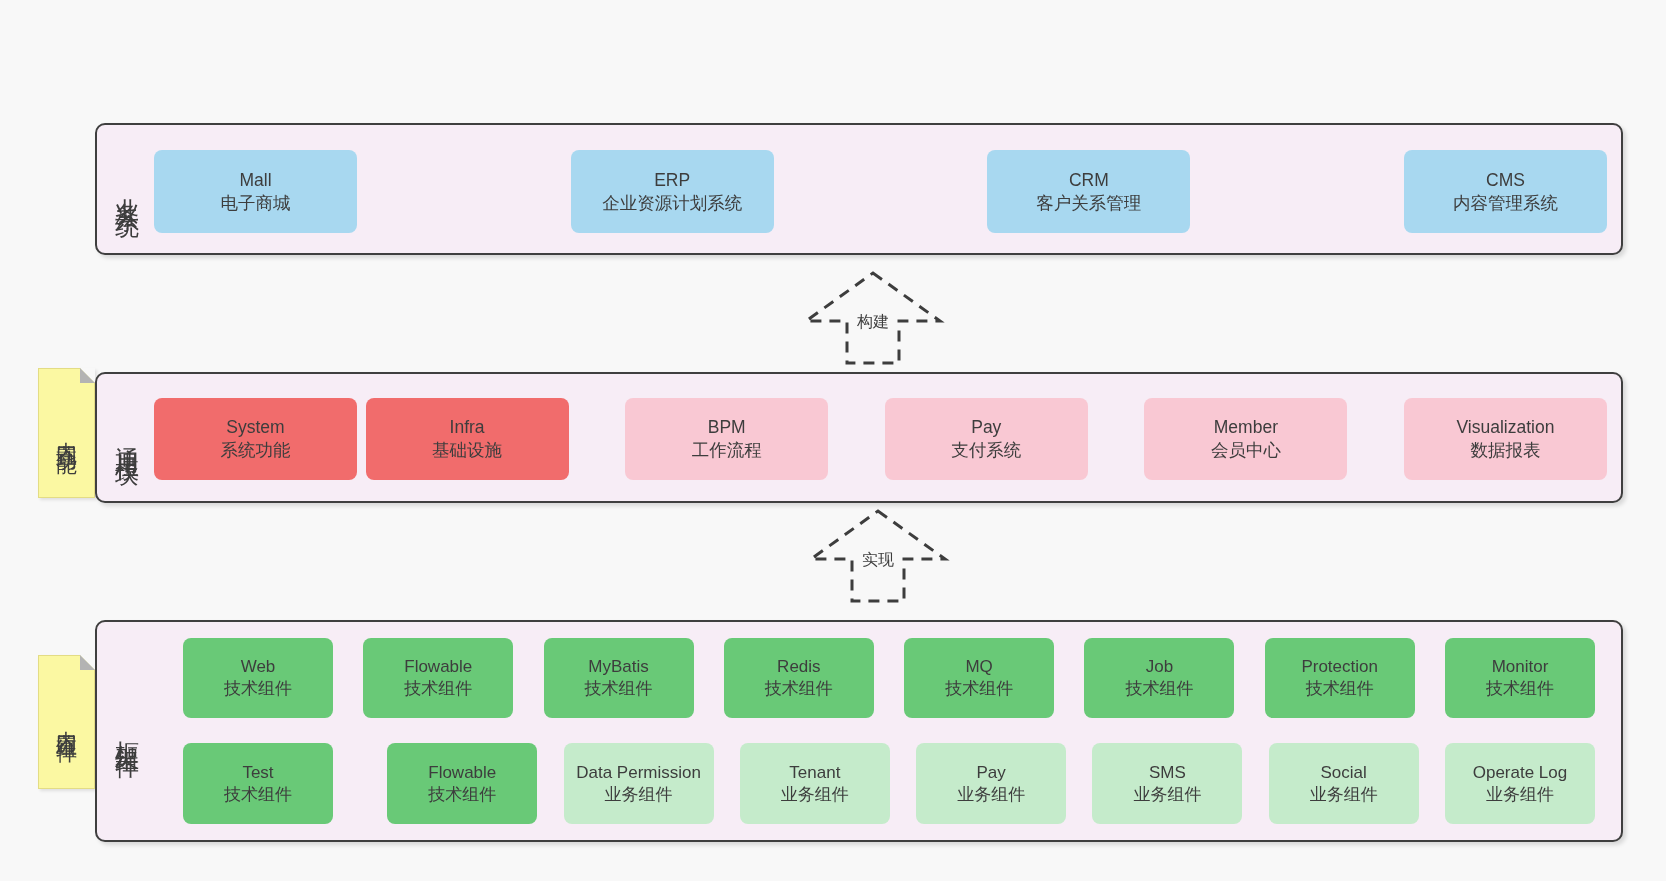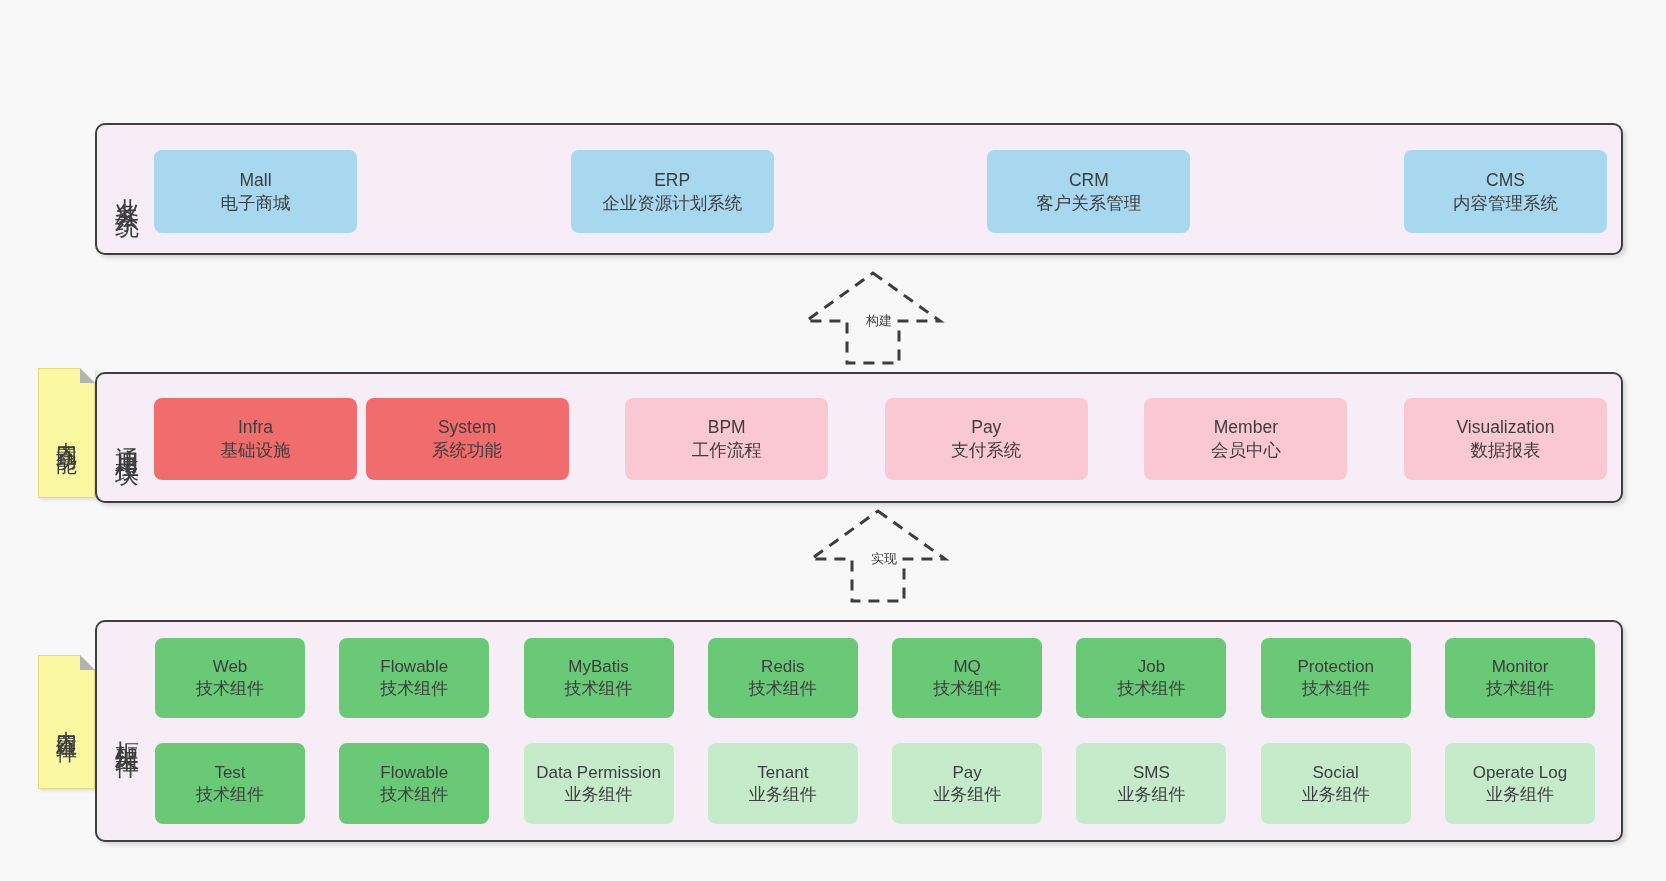--- a/index.html
+++ b/index.html
@@ -36,21 +36,21 @@
   .box{
     border-radius:8px;display:flex;flex-direction:column;
     align-items:center;justify-content:center;text-align:right;
     font-size:17.5px;line-height:1.3;
   }
   .row-6 .box{width:203px;}
   .row-8 .box{width:150px;font-size:17px;line-height:1.28;}
   .box.blue{background:var(--color-blue);}
   .box.red{background:var(--color-red);}
   .box.pink{background:var(--color-pink);margin-left:48px;}
-  .box.green-dark{background:var(--color-green-dark);}
+  .box.green-dark{background:var(--color-green-dark);margin-left:28px;}
   .box.green-light{background:var(--color-green-light);}
   
   .note{
     position:absolute;left:38px;width:57px;box-sizing:border-box;
     background:var(--color-note-bg);
     border:1px solid var(--color-note-border);
     box-shadow:2px 2px 3px rgba(0,0,0,0.10);
   }
   #note-modules{top:368px;height:130px;}
   #note-components{top:655px;height:134px;}
@@ -68,21 +68,21 @@
   #arrow-build{left:803px;top:270px;}
   #arrow-implement{left:808px;top:508px;}
   .arrow svg{position:absolute;inset:0;width:100%;height:100%;overflow:visible;}
   .arrow polygon{
     fill:var(--color-page-bg);
     stroke:var(--color-arrow);stroke-width:3;
     stroke-dasharray:11 8;stroke-linecap:butt;
   }
   .arrow-label{
     position:absolute;left:50%;top:42px;transform:translateX(-50%);
-    font-size:13px;background:var(--color-page-bg);padding:0 2px;white-space:nowrap;margin-left:6px;
+    font-size:16px;background:var(--color-page-bg);padding:0 2px;white-space:nowrap;
   }
 </style>
 </head>
 <body>
 
 <div class="canvas">
 
   <div class="note" id="note-modules">
     <span class="note-text">内置功能</span>
     <div class="note-fold">
@@ -124,26 +124,26 @@
     <svg viewBox="0 0 140 96">
       <polygon points="70,3 137,51 96,51 96,93 44,93 44,51 3,51"></polygon>
     </svg>
     <span class="arrow-label">构建</span>
   </div>
 
   <div class="panel" id="panel-modules">
     <span class="tier-label">通用模块</span>
     <div class="row row-6" id="row-1-0">
         <div class="box red">
+          <span>System</span>
+          <span>系统功能</span>
+        </div>
+        <div class="box red">
           <span>Infra</span>
           <span>基础设施</span>
-        </div>
-        <div class="box red">
-          <span>System</span>
-          <span>系统功能</span>
         </div>
         <div class="box pink">
           <span>BPM</span>
           <span>工作流程</span>
         </div>
         <div class="box pink">
           <span>Pay</span>
           <span>支付系统</span>
         </div>
         <div class="box pink">

